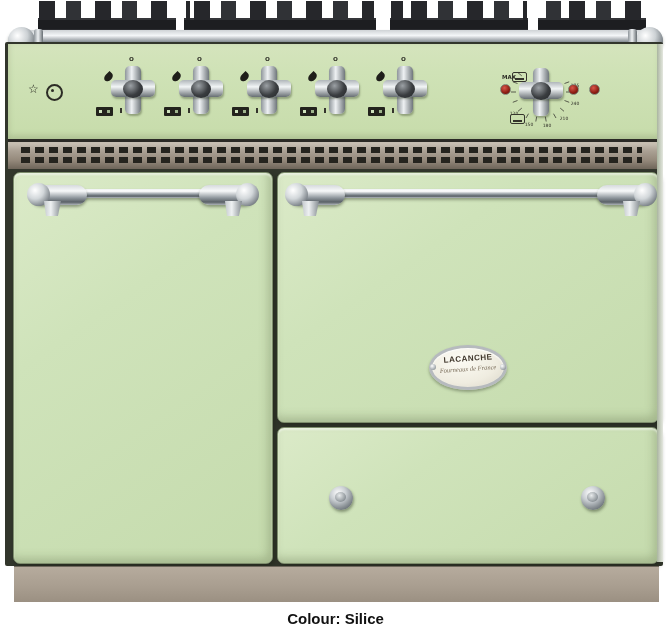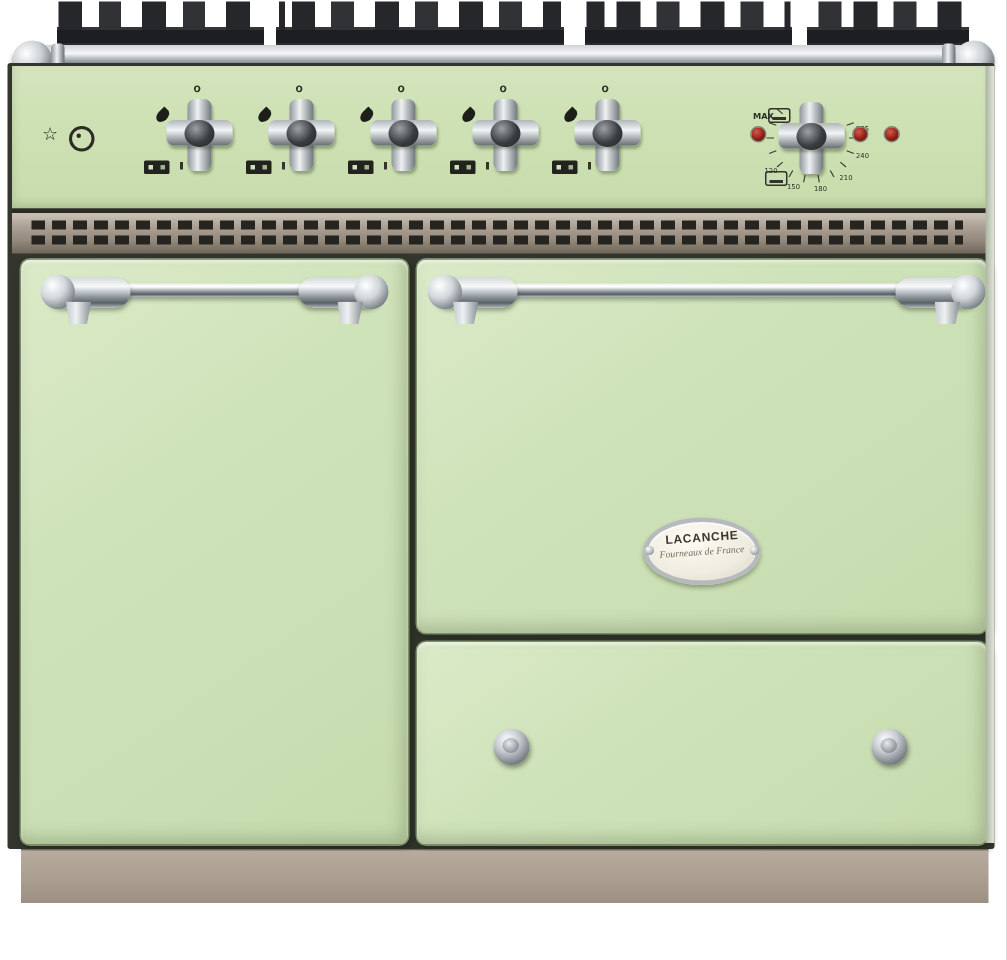--- a/index.html
+++ b/index.html
@@ -288,14 +288,15 @@
     <div class="door drawer">
       <span class="drawer-knob" style="left:51px;top:58px;"></span>
       <span class="drawer-knob" style="left:303px;top:58px;"></span>
     </div>
 
     <div class="right-edge"></div>
   </div>
 
   <div class="plinth"></div>
 
+  <div class="caption">Colour: Silice</div>
 
 </div>
 
 </body></html>

